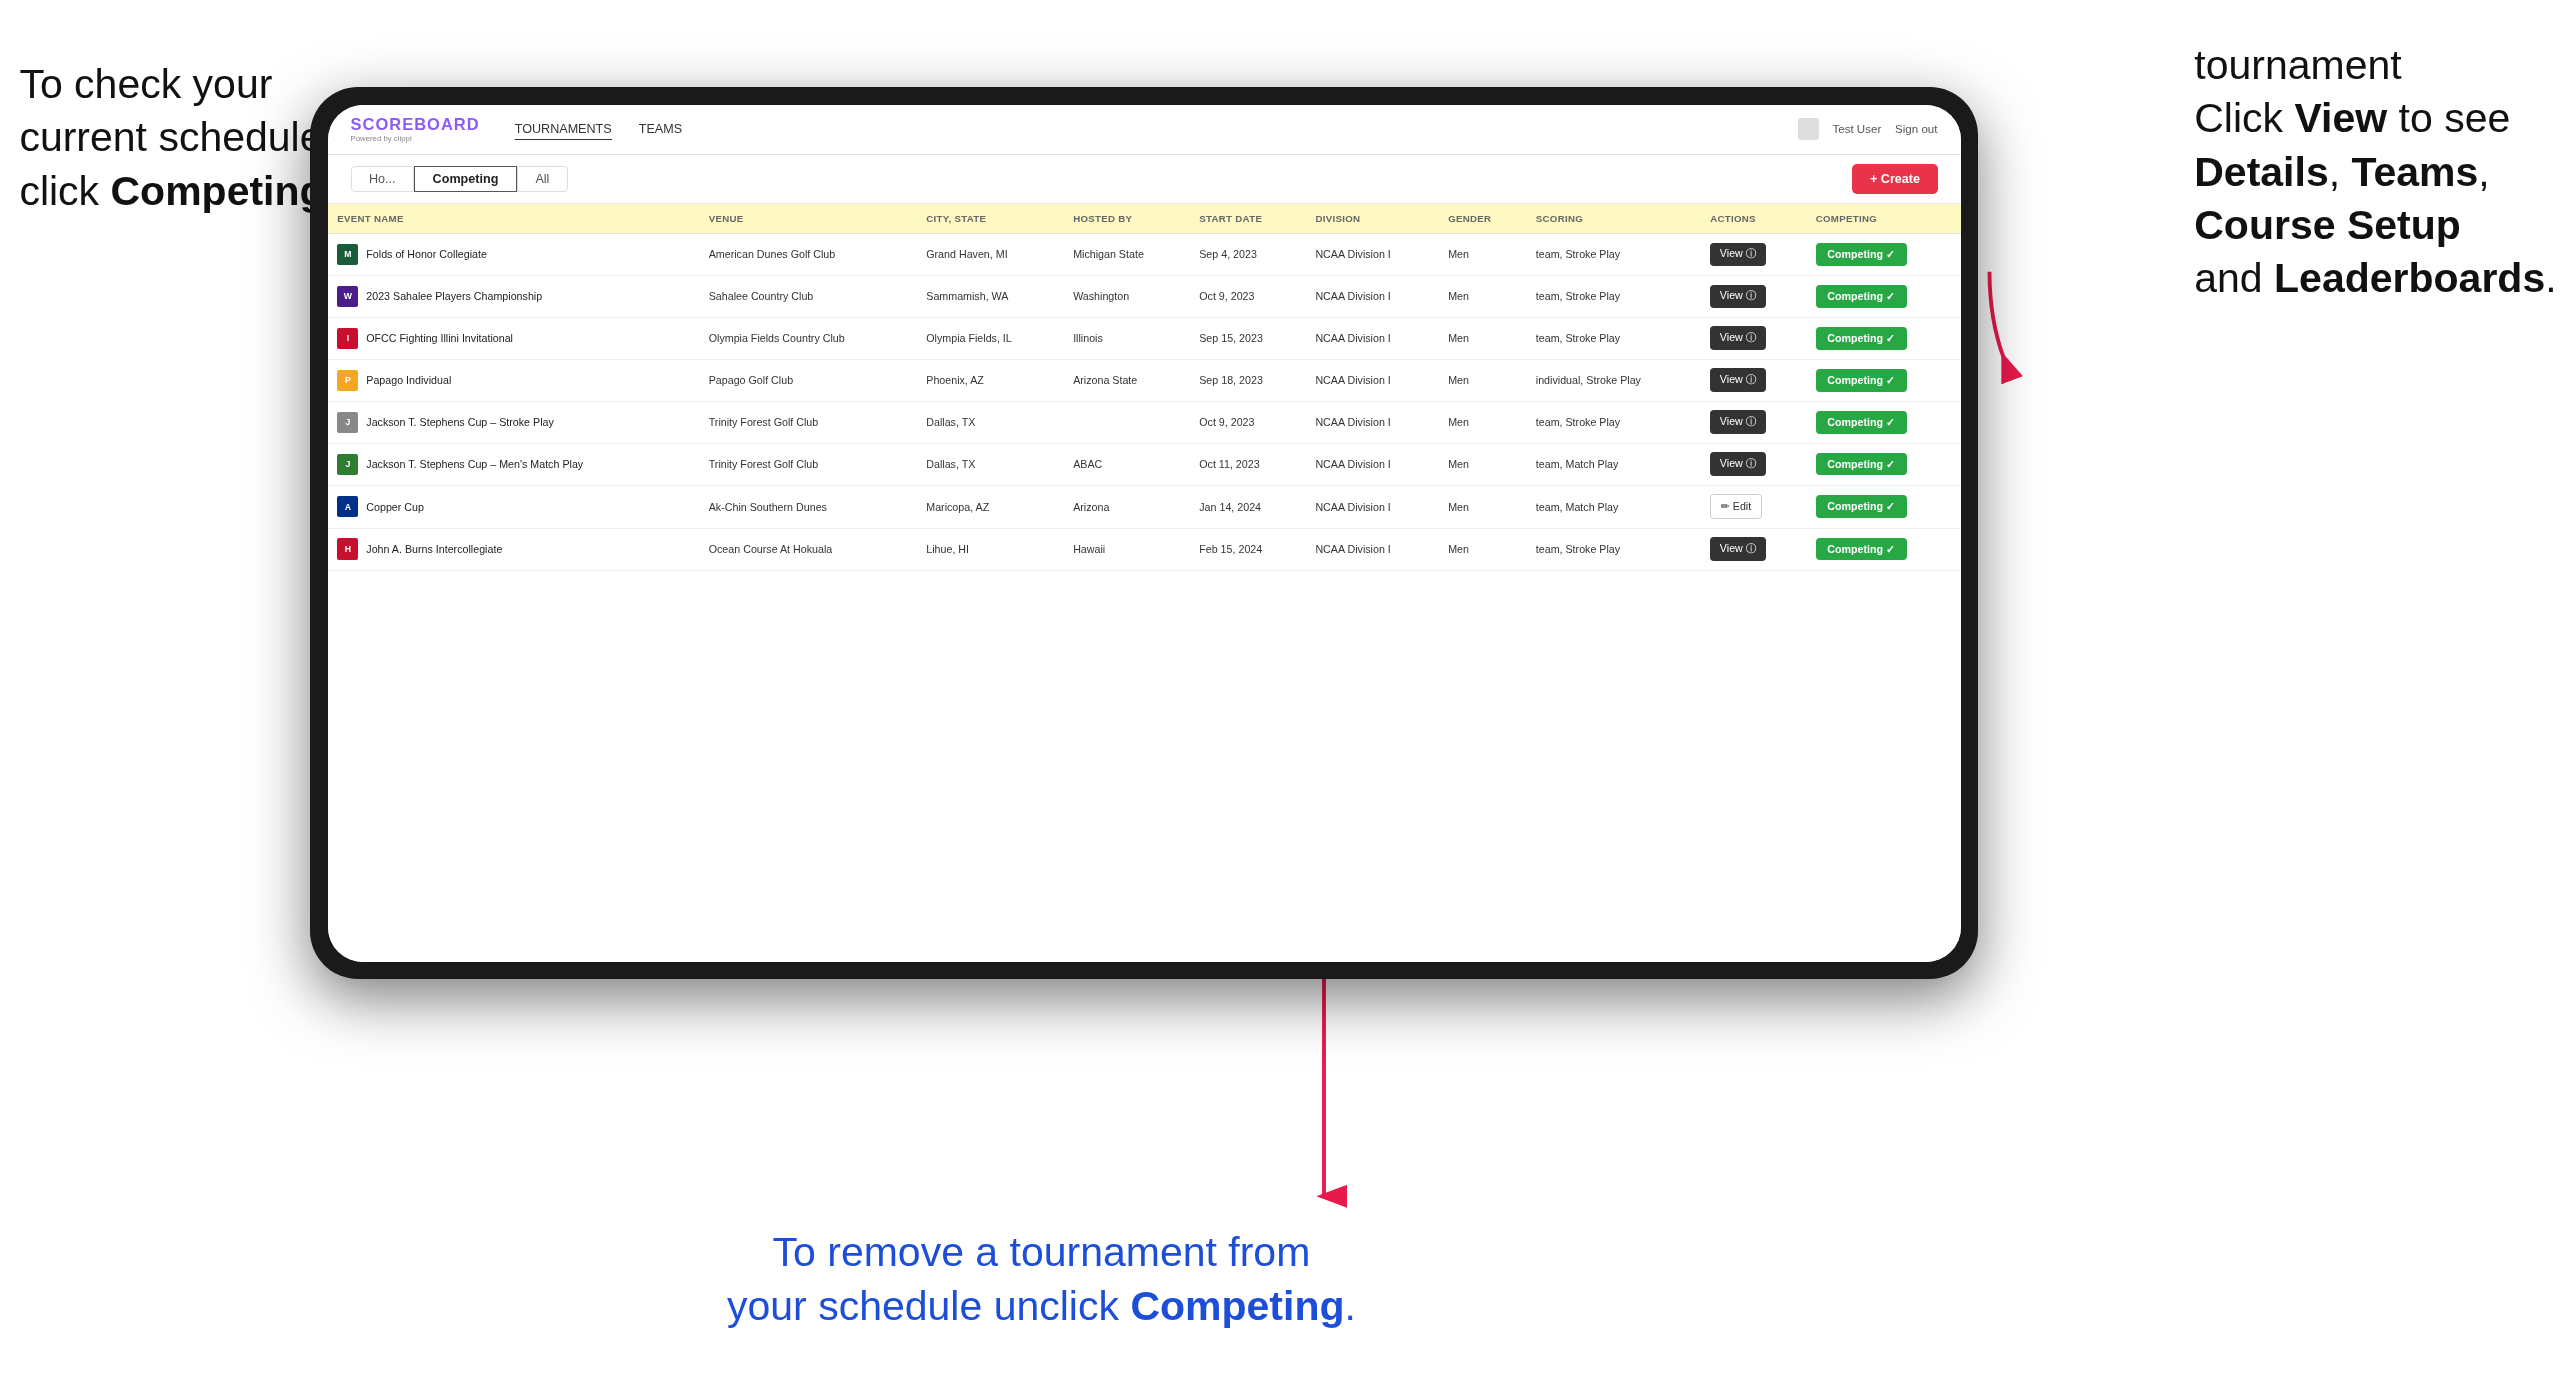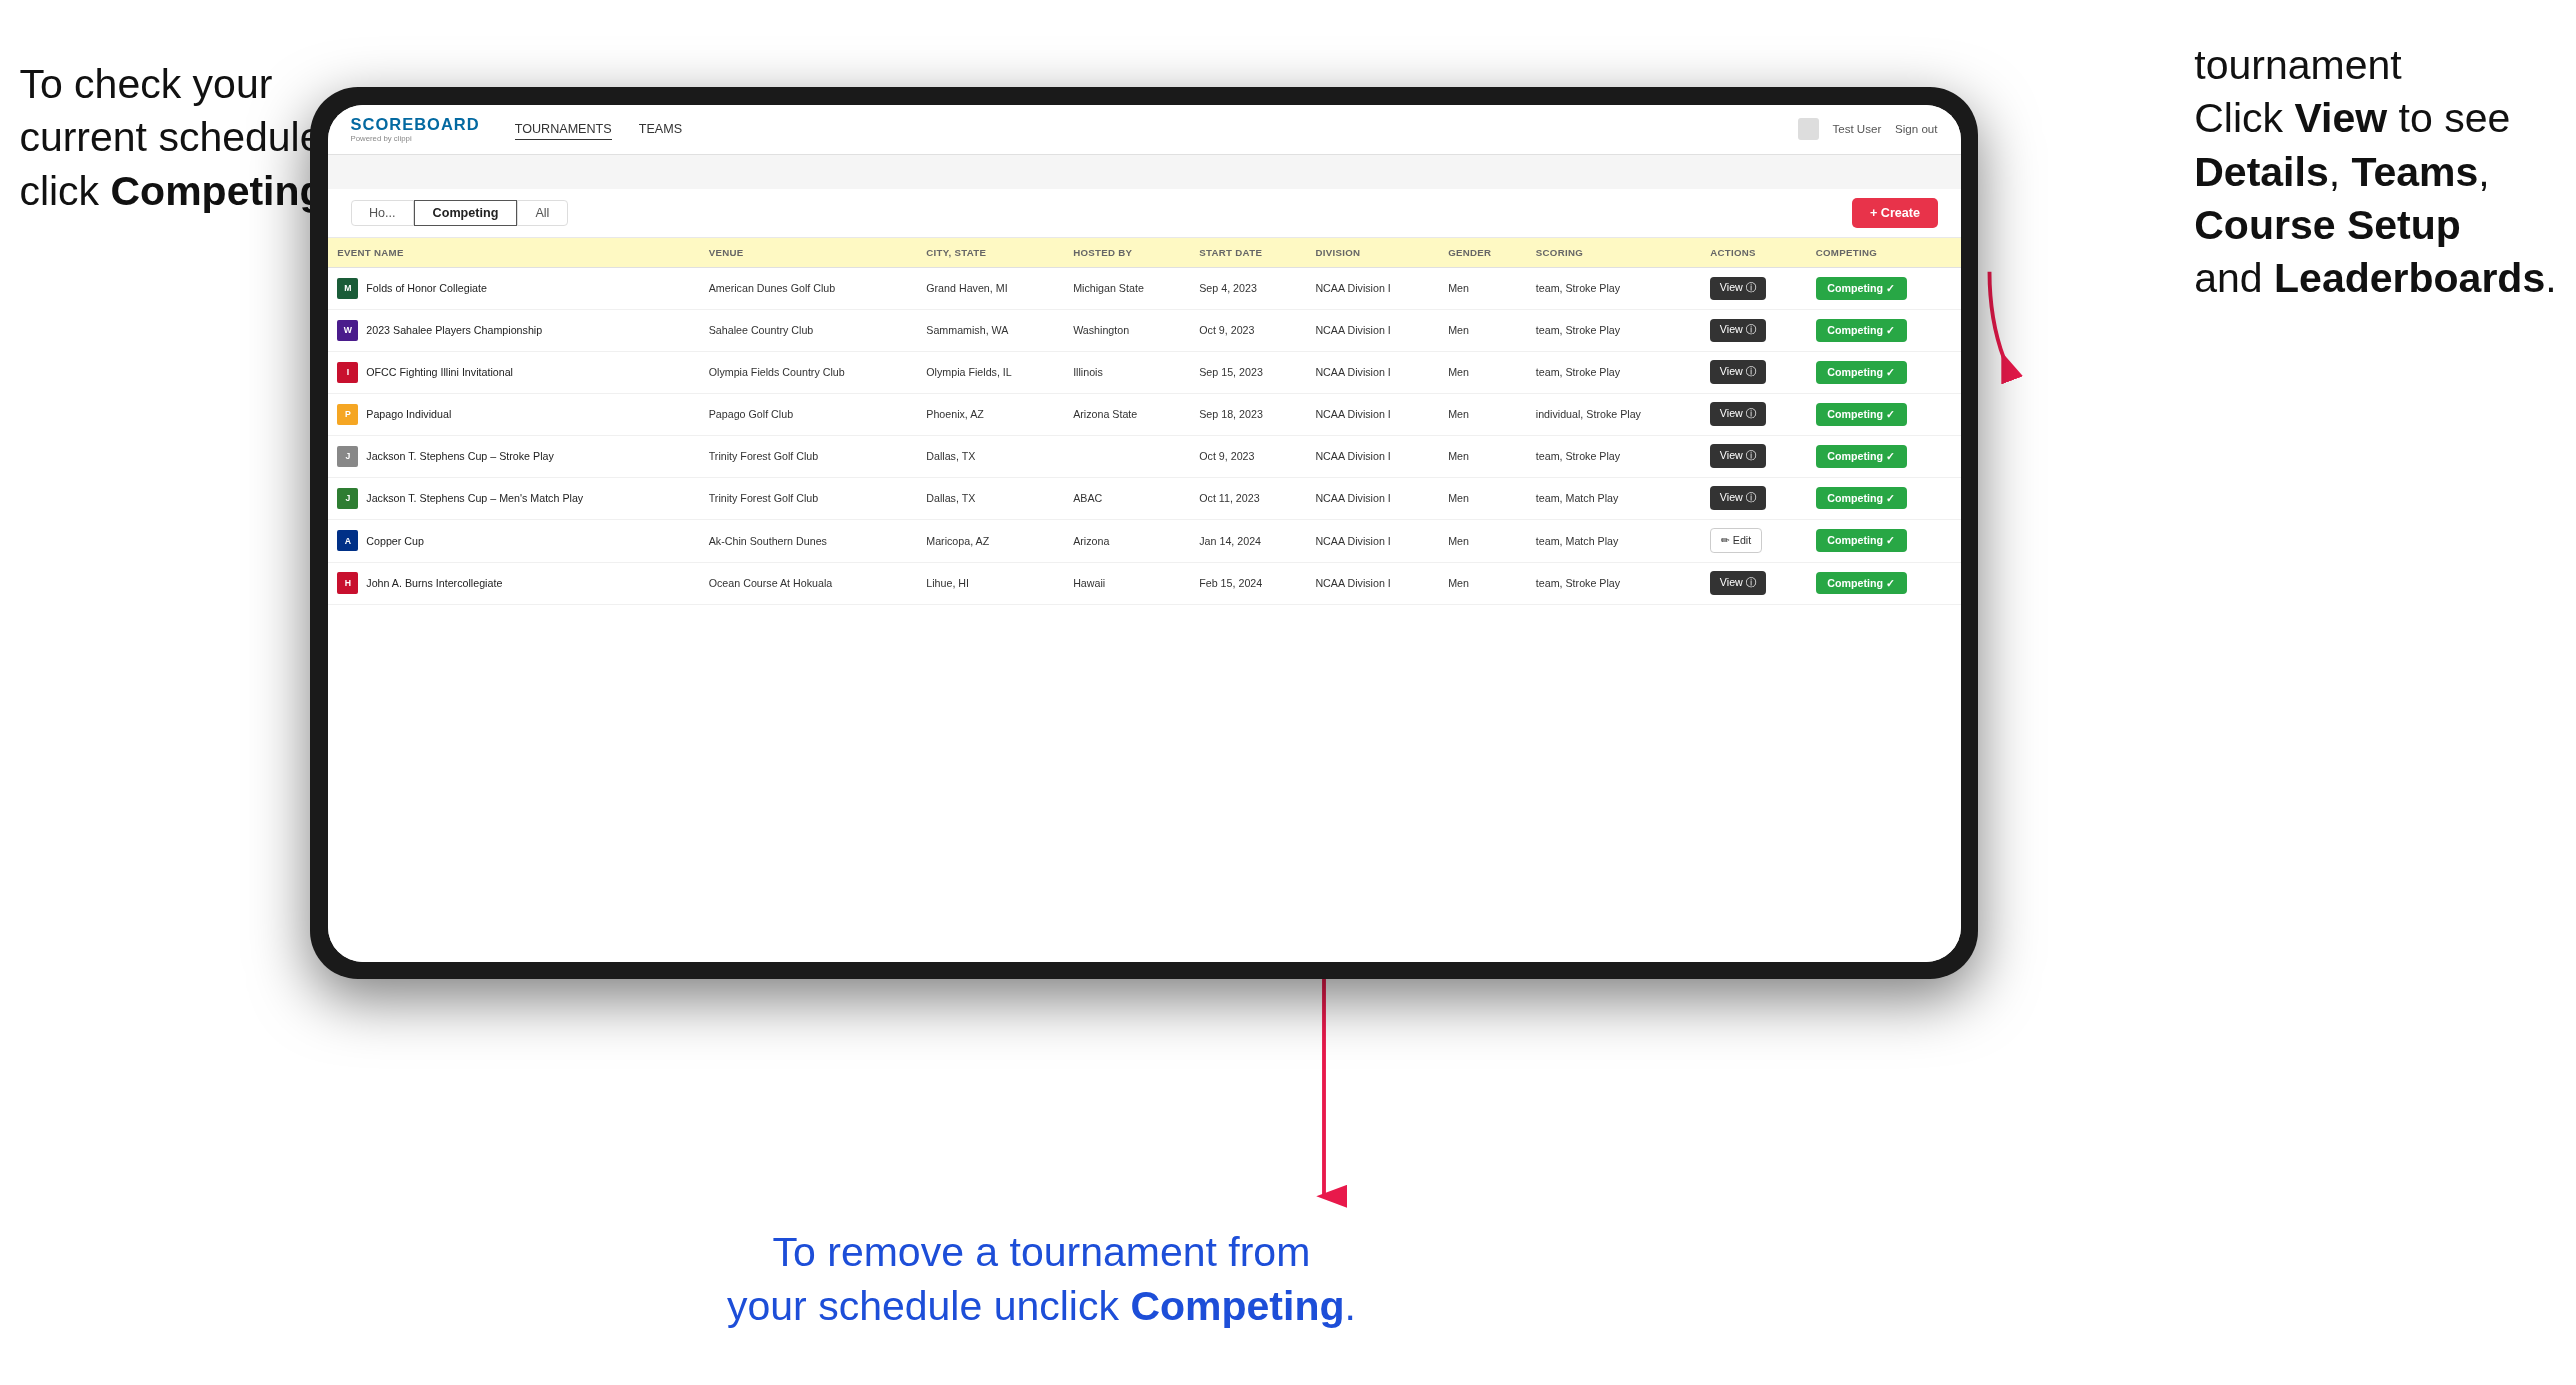--- a/index.html
+++ b/index.html
@@ -85,21 +85,21 @@
     .logo-area {
       display: flex;
       flex-direction: column;
       margin-right: 35px;
     }
 
     .logo-text {
       font-size: 16.5px;
       font-weight: 900;
       letter-spacing: 1px;
-      color: #0369a1;
+      color: #8b5cf6;
     }
 
     .logo-subtitle {
       font-size: 7.8px;
       color: #888;
     }
 
     .nav-links {
       display: flex;
       gap: 27px;
@@ -136,21 +136,20 @@
 
     
     .filter-bar {
       background: #ffffff;
       padding: 9.7px 23px;
       display: flex;
       align-items: center;
       justify-content: space-between;
       border-bottom: 1px solid #e8e8e8;
       flex-shrink: 0;
-      margin-top: 34px;
     }
 
     .filter-tabs {
       display: flex;
       gap: 0;
     }
 
     .filter-tab {
       padding: 4.8px 17.5px;
       font-size: 12.6px;

